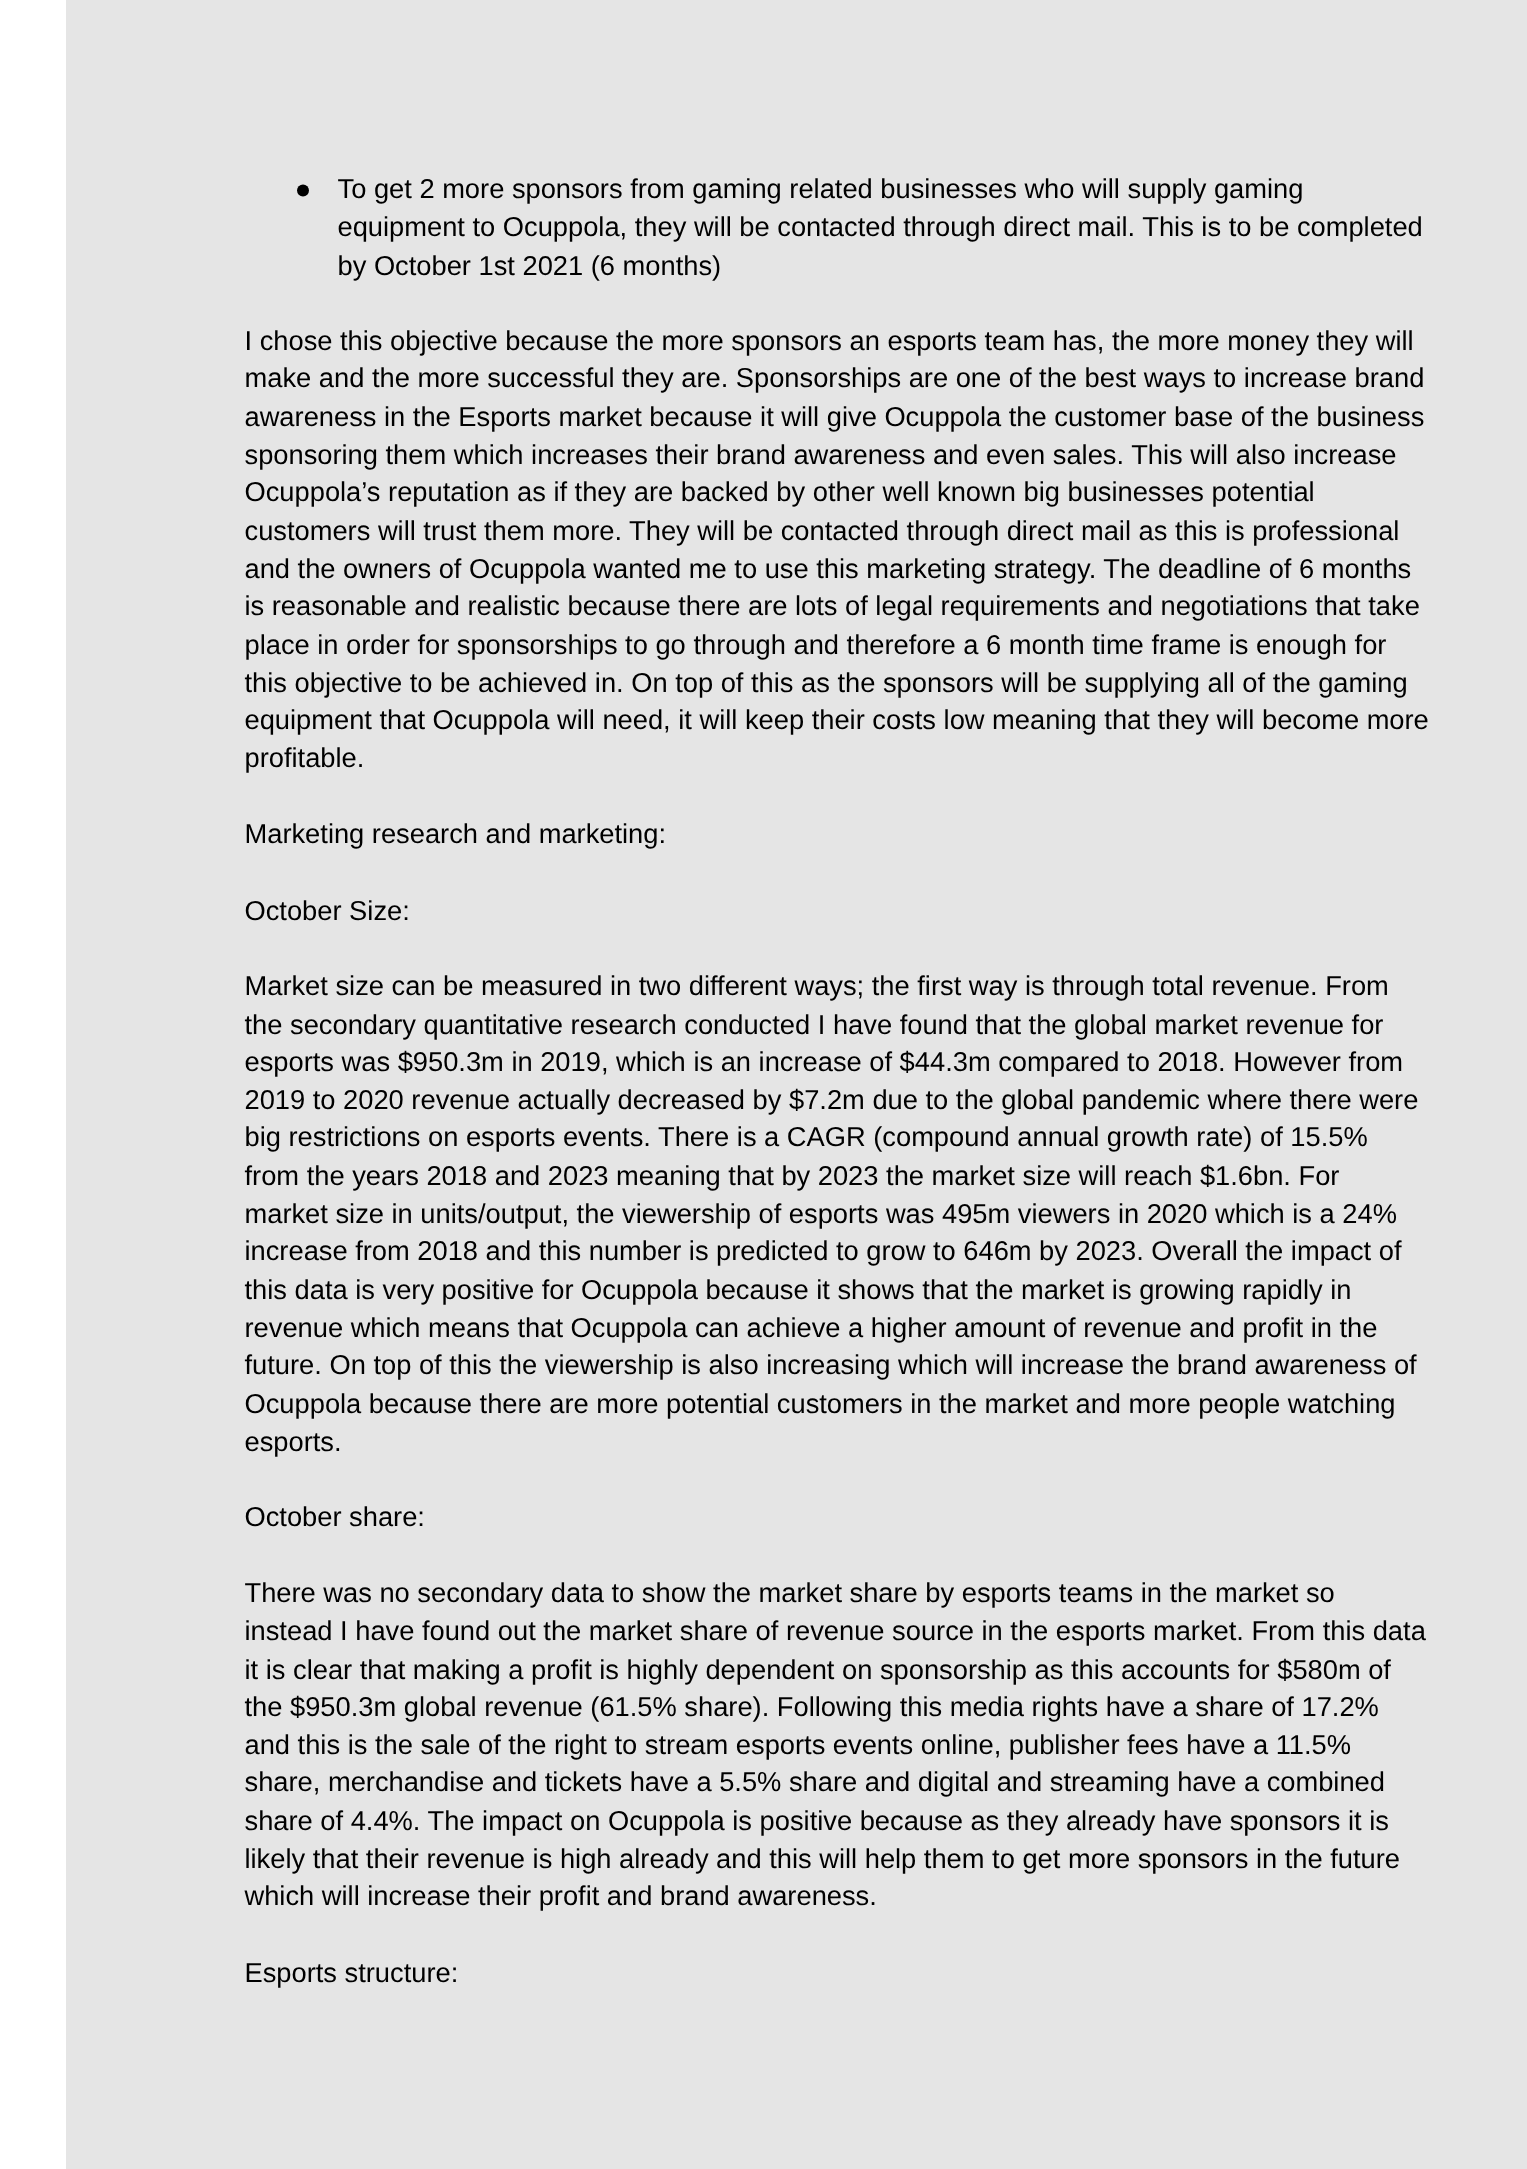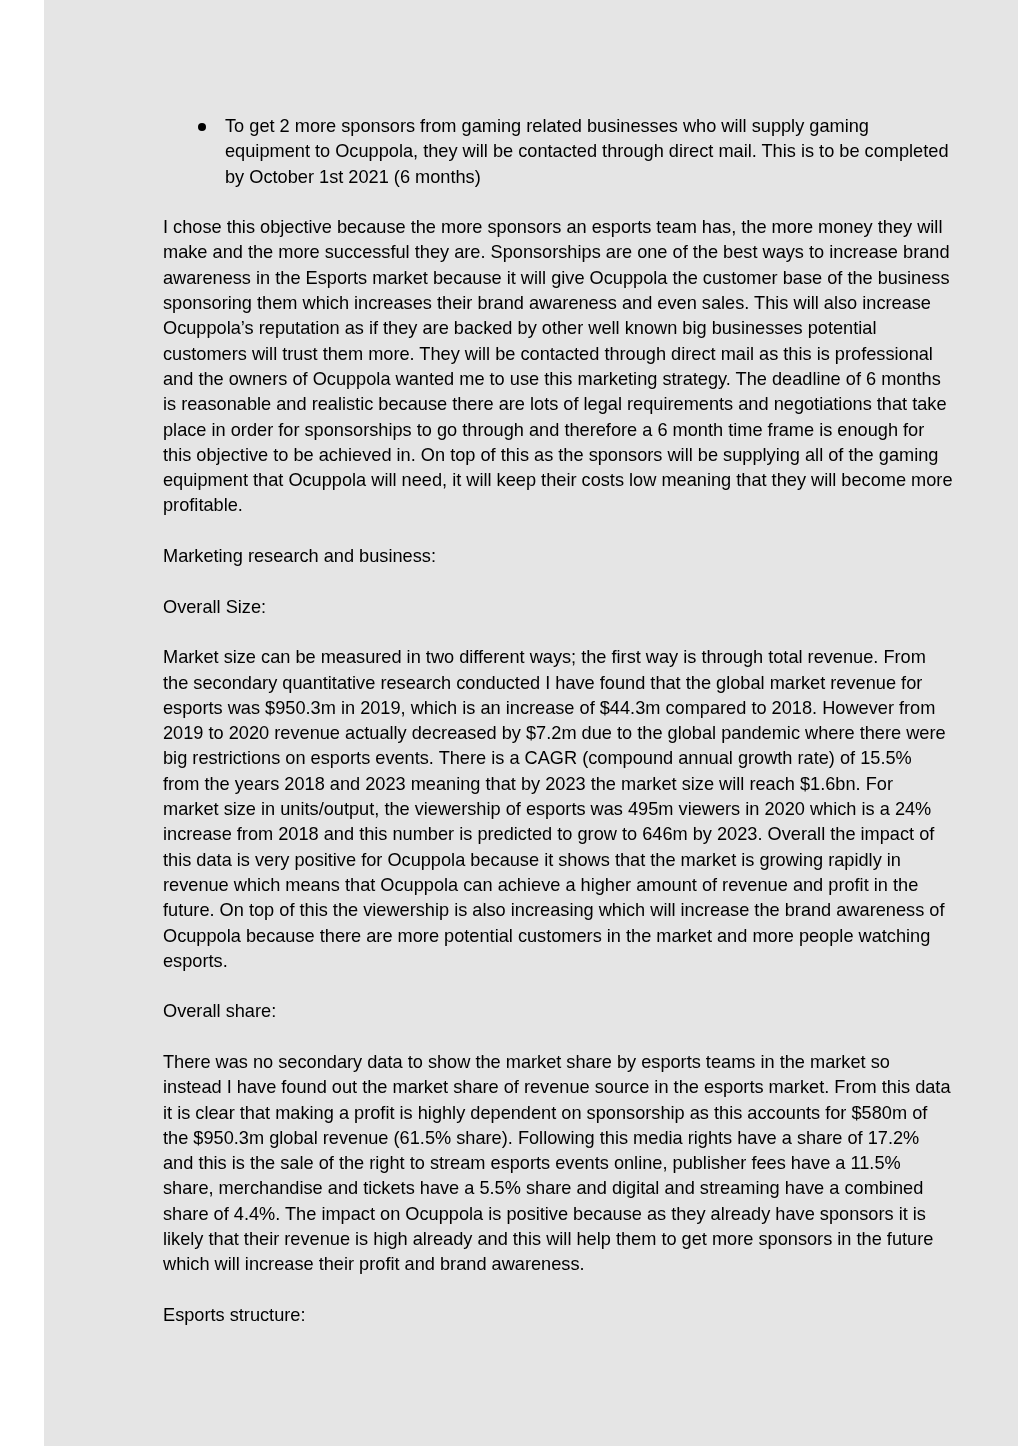--- a/index.html
+++ b/index.html
@@ -62,26 +62,26 @@
 
     <ul class="bullet-list">
       <li class="bullet-item">
         <span class="bullet-dot"></span>
         <span>To get 2 more sponsors from gaming related businesses who will supply gaming equipment to Ocuppola, they will be contacted through direct mail. This is to be completed by October 1st 2021 (6 months)</span>
       </li>
     </ul>
 
     <p>I chose this objective because the more sponsors an esports team has, the more money they will make and the more successful they are. Sponsorships are one of the best ways to increase brand awareness in the Esports market because it will give Ocuppola the customer base of the business sponsoring them which increases their brand awareness and even sales. This will also increase Ocuppola’s reputation as if they are backed by other well known big businesses potential customers will trust them more. They will be contacted through direct mail as this is professional and the owners of Ocuppola wanted me to use this marketing strategy. The deadline of 6 months is reasonable and realistic because there are lots of legal requirements and negotiations that take place in order for sponsorships to go through and therefore a 6 month time frame is enough for this objective to be achieved in. On top of this as the sponsors will be supplying all of the gaming equipment that Ocuppola will need, it will keep their costs low meaning that they will become more profitable.</p>
 
-    <p>Marketing research and business:</p>
+    <p>Marketing research and marketing:</p>
 
-    <p>Overall Size:</p>
+    <p>October Size:</p>
 
     <p>Market size can be measured in two different ways; the first way is through total revenue. From the secondary quantitative research conducted I have found that the global market revenue for esports was $950.3m in 2019, which is an increase of $44.3m compared to 2018. However from 2019 to 2020 revenue actually decreased by $7.2m due to the global pandemic where there were big restrictions on esports events. There is a CAGR (compound annual growth rate) of 15.5% from the years 2018 and 2023 meaning that by 2023 the market size will reach $1.6bn. For market size in units/output, the viewership of esports was 495m viewers in 2020 which is a 24% increase from 2018 and this number is predicted to grow to 646m by 2023. Overall the impact of this data is very positive for Ocuppola because it shows that the market is growing rapidly in revenue which means that Ocuppola can achieve a higher amount of revenue and profit in the future. On top of this the viewership is also increasing which will increase the brand awareness of Ocuppola because there are more potential customers in the market and more people watching esports.</p>
 
-    <p>Overall share:</p>
+    <p>October share:</p>
 
     <p>There was no secondary data to show the market share by esports teams in the market so instead I have found out the market share of revenue source in the esports market. From this data it is clear that making a profit is highly dependent on sponsorship as this accounts for $580m of the $950.3m global revenue (61.5% share). Following this media rights have a share of 17.2% and this is the sale of the right to stream esports events online, publisher fees have a 11.5% share, merchandise and tickets have a 5.5% share and digital and streaming have a combined share of 4.4%. The impact on Ocuppola is positive because as they already have sponsors it is likely that their revenue is high already and this will help them to get more sponsors in the future which will increase their profit and brand awareness.</p>
 
     <p>Esports structure:</p>
 
   </div>
 </div>
 
 </body></html>

